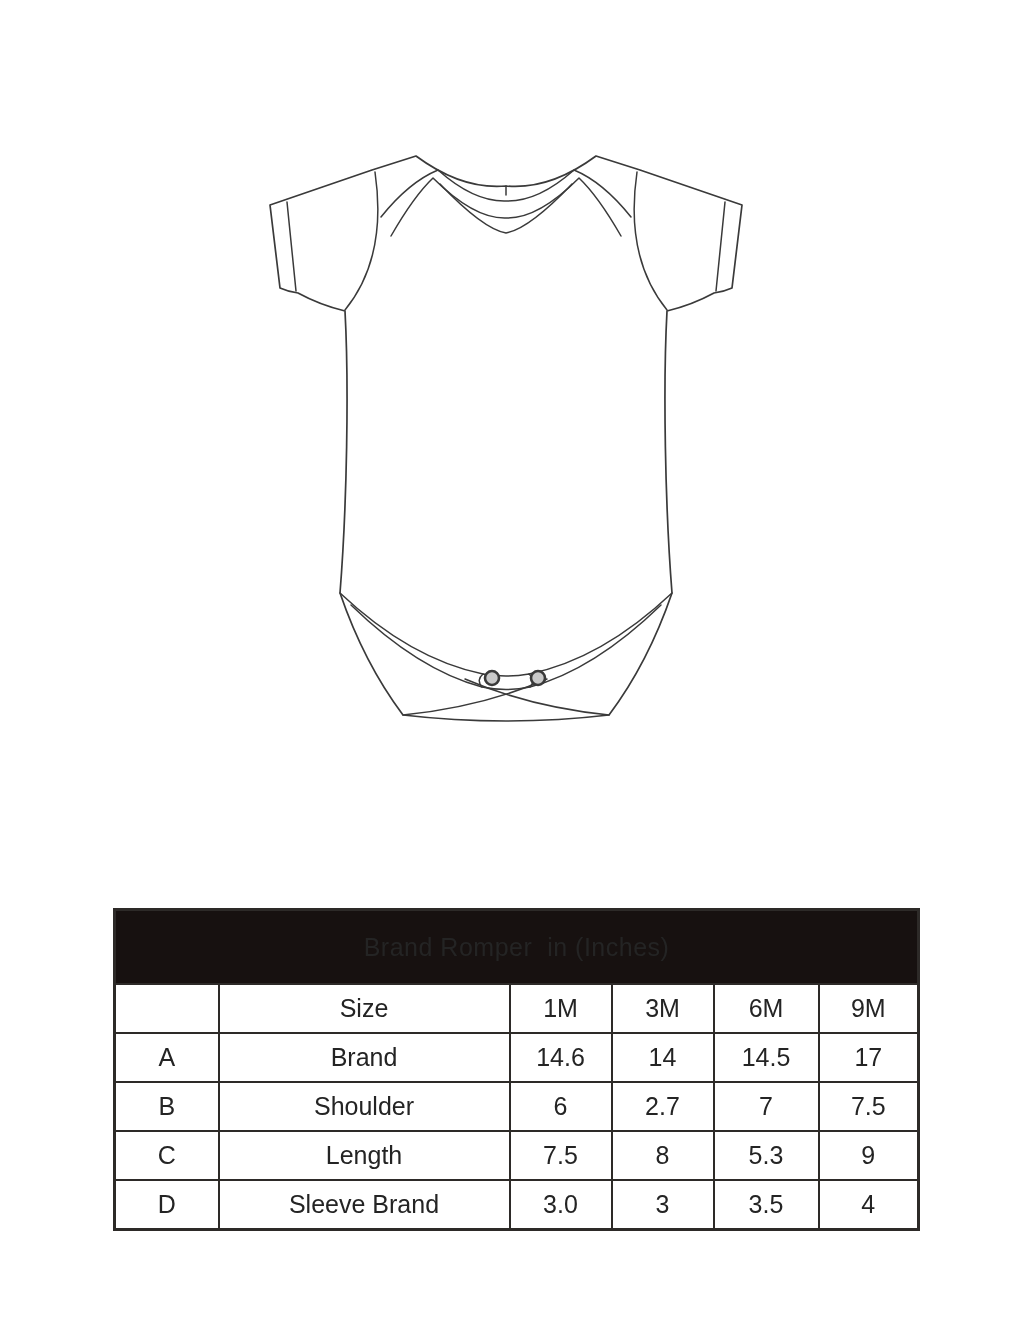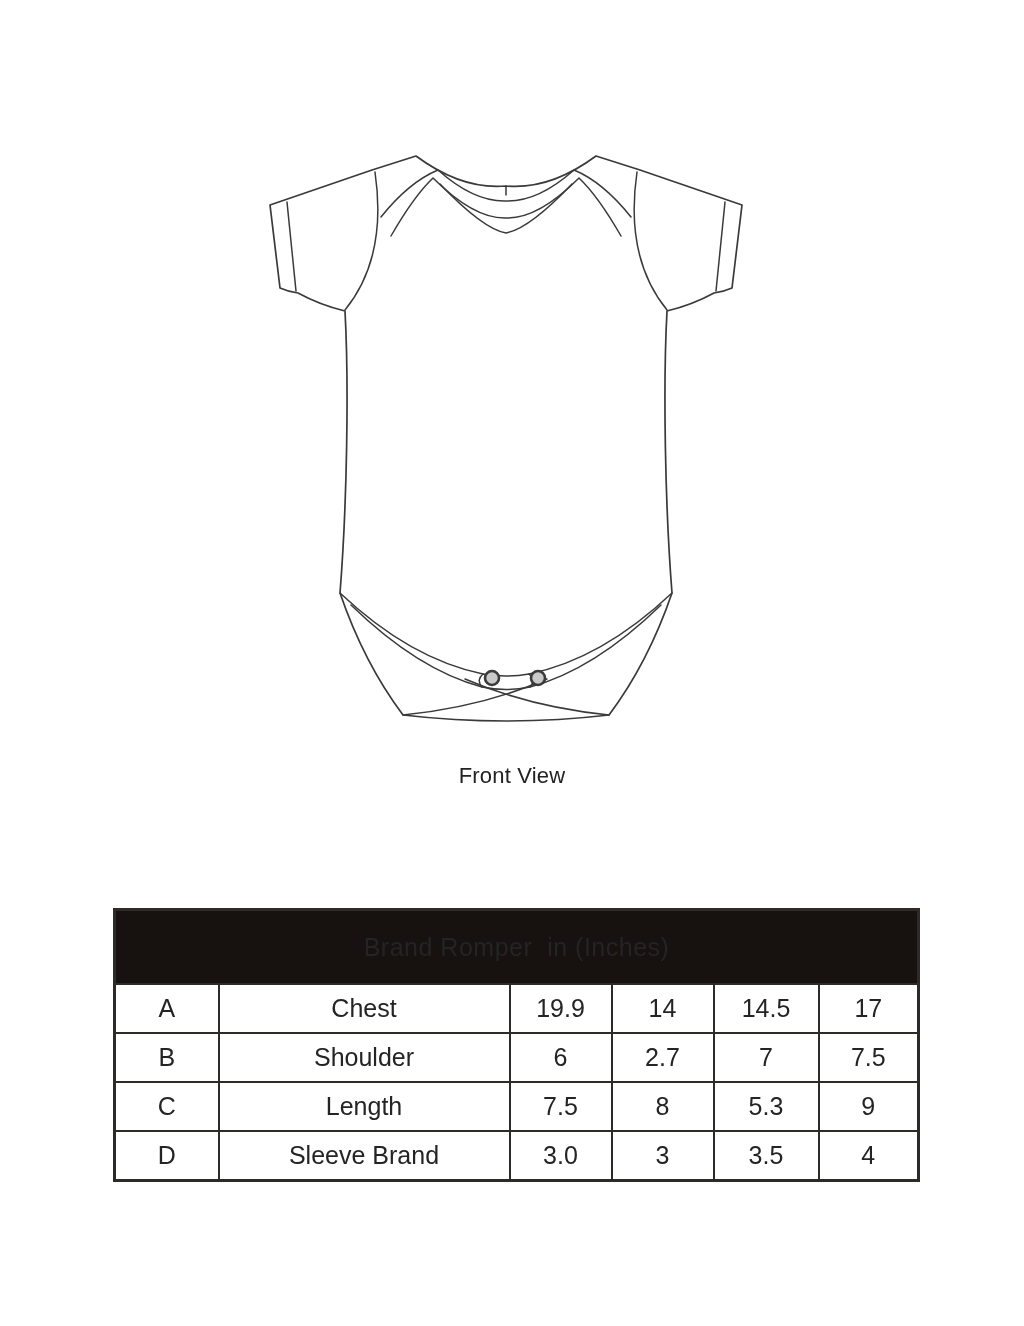--- a/index.html
+++ b/index.html
@@ -70,41 +70,48 @@
       <path class="detail" d="M 153 580 Q 232 572 297 544"></path>
       <path class="detail" d="M 359 580 Q 280 572 215 544"></path>
 
       <path class="detail" d="M 233 539 Q 256 543 279 539 Q 286 545 280 552 Q 256 557 232 552 Q 226 545 233 539 Z"></path>
 
       <circle cx="242" cy="543" r="7"></circle>
       <circle cx="288" cy="543" r="7"></circle>
     </g>
   </svg>
 
-  <div class="caption">Front View</div>
 
   <table class="size-chart">
     <colgroup>
       <col style="width:104px">
         <col style="width:291px">
         <col style="width:102px">
       <col style="width:102px">
         <col style="width:105px">
         <col style="width:100px">
     </colgroup>
     <thead>
       <tr>
         <th class="title-cell" colspan="6">Brand Romper  in (Inches)</th>
       </tr>
     </thead>
     <tbody>
       <tr class="grid-row">
+        <td></td>
+        <td class="label-cell">Size</td>
+        <td>1M</td>
+        <td>3M</td>
+        <td>6M</td>
+        <td>9M</td>
+      </tr>
+      <tr class="grid-row">
         <td class="letter-cell">A</td>
-        <td class="label-cell">Chest</td>
-        <td>19.9</td>
+        <td class="label-cell">Brand</td>
+        <td>14.6</td>
         <td>14</td>
         <td>14.5</td>
         <td>17</td>
       </tr>
       <tr class="grid-row">
         <td class="letter-cell">B</td>
         <td class="label-cell">Shoulder</td>
         <td>6</td>
         <td>2.7</td>
         <td>7</td>

